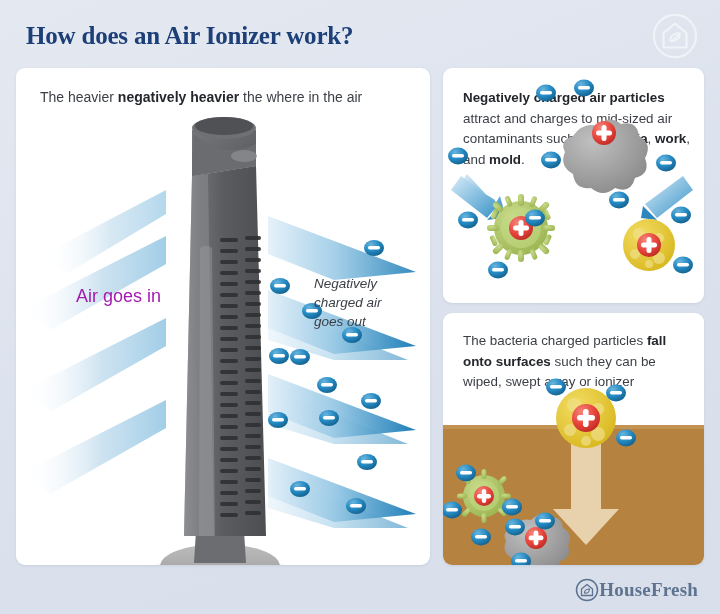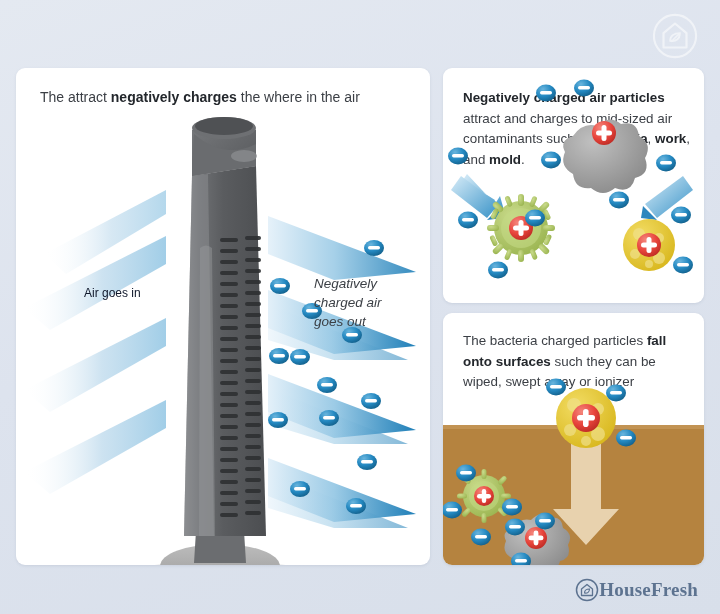--- a/index.html
+++ b/index.html
@@ -49,22 +49,22 @@
     font-size: 13.4px;
     line-height: 20.5px;
   }
   .ptext b { color: #23272c; font-weight: bold; }
 
   #left-caption { left: 24px; top: 19px; font-size: 14px; white-space: nowrap; }
   #tr-text { left: 20px; top: 20px; width: 228px; }
   #br-text { left: 20px; top: 18px; width: 226px; }
 
   .label-air-in {
-    position: absolute; left: 68px; top: 218px;
-    font-size: 12px; color: #0f172a; white-space: nowrap;
+    position: absolute; left: 60px; top: 218px;
+    font-size: 18px; color: #a21caf; white-space: nowrap;
   }
   .label-air-out {
     position: absolute; left: 298px; top: 206px;
     font-size: 13.5px; color: #3b3f45; line-height: 19px; width: 92px; font-style: italic;
   }
 
   
   .fill-svg { position: absolute; left: 0; top: 0; width: 100%; height: 100%; }
 
   
@@ -76,32 +76,33 @@
     font-family: "Liberation Serif", serif;
     font-weight: bold; font-size: 19px;
     color: #5d7390; letter-spacing: .2px;
   }
 </style>
 </head>
 <body>
 
 <div id="stage">
 
+  <div id="title">How does an Air Ionizer work?</div>
 
   <svg id="brand-mark" viewBox="0 0 48 48">
     <circle cx="24" cy="24" r="22" fill="none" stroke="#ffffff" stroke-width="2.2"></circle>
     <path d="M24 11 L36 21 L36 36 L12 36 L12 21 Z" fill="none" stroke="#ffffff" stroke-width="2.2" stroke-linejoin="round"></path>
     <path d="M19 29 C19 24 23 21 29 21 C29 27 25 30 19 29 Z" fill="none" stroke="#ffffff" stroke-width="2"></path>
     <line x1="20" y1="30" x2="28" y2="22" stroke="#ffffff" stroke-width="1.6"></line>
   </svg>
 
   <div class="panel" id="panel-left">
 
     <div class="ptext" id="left-caption">
-      <span>The attract </span><b>negatively charges</b><span> the where in the air</span>
+      <span>The heavier </span><b>negatively heavier</b><span> the where in the air</span>
     </div>
 
     <svg class="fill-svg" viewBox="0 0 414 497">
       <defs>
         <linearGradient id="gIn" x1="0" y1="0" x2="1" y2="0">
           <stop offset="0%" stop-color="#ffffff" stop-opacity="0"></stop>
           <stop offset="55%" stop-color="#bcd9ec" stop-opacity=".75"></stop>
           <stop offset="100%" stop-color="#9ccbe6" stop-opacity=".95"></stop>
         </linearGradient>
         <linearGradient id="gOut" x1="0" y1="0" x2="1" y2="0">

